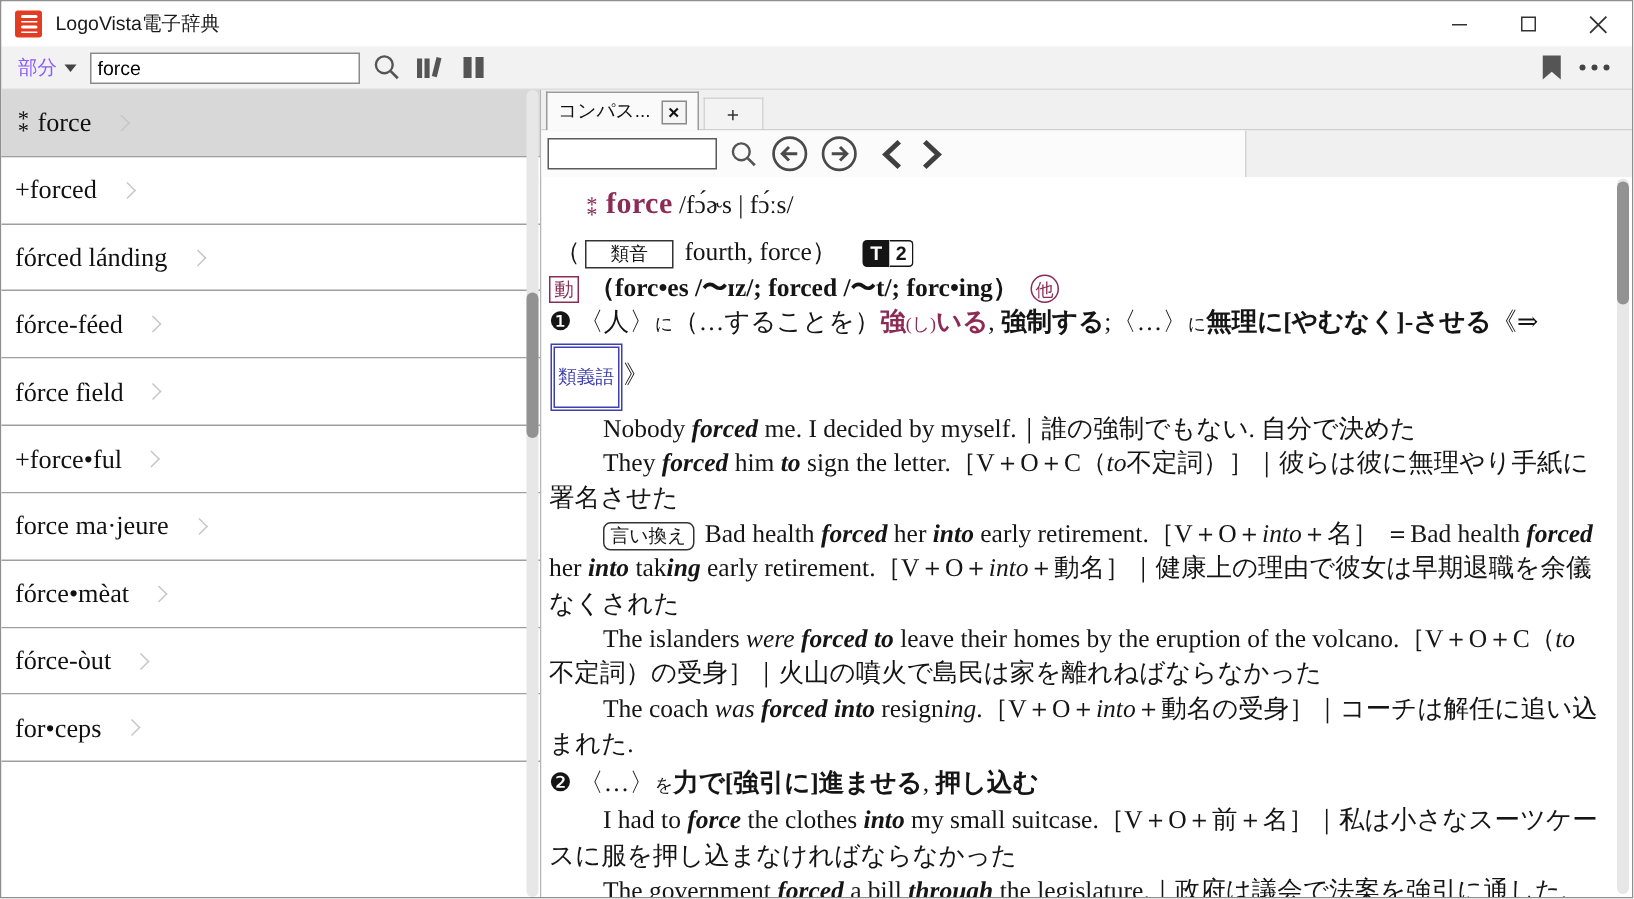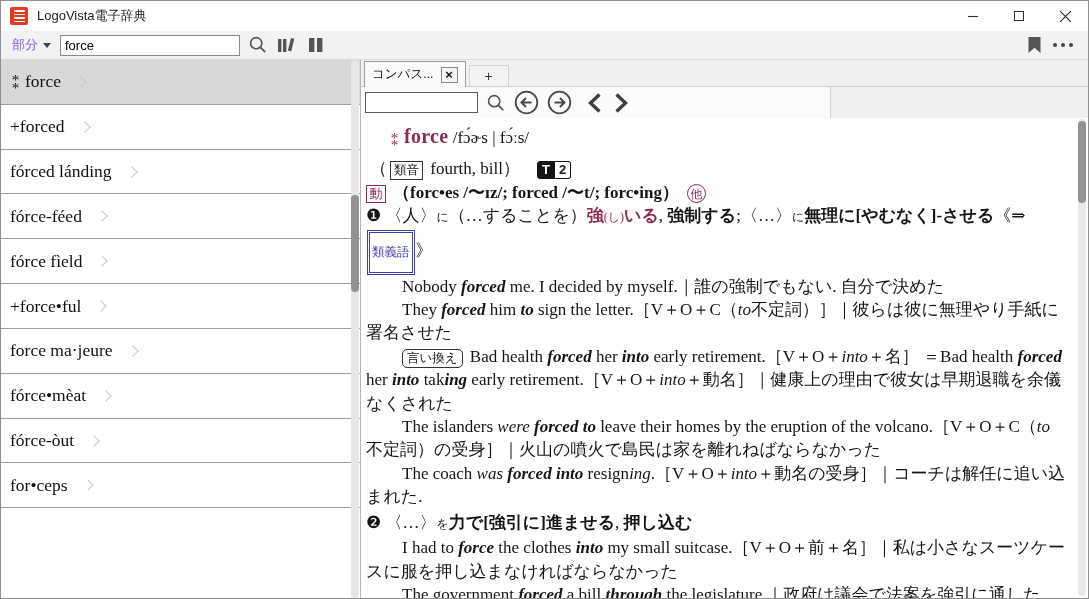--- a/index.html
+++ b/index.html
@@ -73,21 +73,21 @@
   
   .s-plain{}
   .s-bold{font-weight:700;}
   .s-i{font-style:italic;}
   .s-bi{font-weight:700;font-style:italic;}
   .s-small{font-size:12px;}
   .s-maroon{color:var(--maroon);font-weight:700;}
   .s-maroon-small{color:var(--maroon);font-size:12px;}
   .s-headword{color:var(--maroon);font-weight:700;font-size:20px;letter-spacing:.3px;}
   .s-pron{}
-  .s-box{border:1px solid #333;font-size:12.5px;padding:0 3px;margin:0 3px;text-indent:0;display:inline-block;line-height:17px;}
+  .s-box{border:1px solid #333;font-size:12.5px;padding:0 16px;margin:0 3px;text-indent:0;display:inline-block;line-height:17px;}
   .s-box-round{border:1px solid #333;border-radius:5px;font-size:12.5px;padding:0 4px;margin-right:3px;text-indent:0;display:inline-block;line-height:17px;}
   .s-box-maroon{border:1.3px solid var(--maroon);color:var(--maroon);font-size:13px;padding:0 2.5px;margin-right:7px;text-indent:0;display:inline-block;line-height:16px;}
   .s-circle-maroon{border:1.3px solid var(--maroon);color:var(--maroon);font-size:12px;width:19px;height:19px;border-radius:50%;margin-left:8px;text-indent:0;display:inline-flex;align-items:center;justify-content:center;line-height:1;}
   .s-box-link{border:3px double var(--link);color:var(--link);font-size:12.5px;padding:12px 2px;margin:0 1px;text-indent:0;display:inline-block;line-height:15px;cursor:pointer;}
   .s-t2t{background:#151515;color:#fff;font-weight:700;font-size:13px;padding:0 4px;border:1.6px solid #151515;border-radius:3px 0 0 3px;font-family:var(--ui-font);text-indent:0;display:inline-block;line-height:16px;}
   .s-t2n{border:1.6px solid #151515;border-left:none;color:#151515;font-weight:700;font-size:13px;padding:0 4px;border-radius:0 3px 3px 0;background:#fff;font-family:var(--ui-font);text-indent:0;display:inline-block;line-height:16px;}
 </style>
 </head>
 <body>
 
@@ -259,21 +259,21 @@
               </svg>
           </span>
         </div>
       </div>
 
       <div class="entry">
           <div class="para hw"><span class="ast m">
               <i>*</i>
               <i>*</i>
             </span><span class="s-headword">force</span><span class="s-pron"> /fɔ́ɚs | fɔ́ːs/</span></div>
-          <div class="para l2"><span class="s-plain">（</span><span class="s-box">類音</span><span class="s-plain"> fourth, bill）　</span><span class="s-t2t">T</span><span class="s-t2n">2</span></div>
+          <div class="para l2"><span class="s-plain">（</span><span class="s-box">類音</span><span class="s-plain"> fourth, force）　</span><span class="s-t2t">T</span><span class="s-t2n">2</span></div>
           <div class="para"><span class="s-box-maroon">動</span><span class="s-bold">（forc•es /〜ɪz/; forced /〜t/; forc•ing）</span><span class="s-circle-maroon">他</span></div>
           <div class="para"><span class="s-plain">❶ 〈人〉</span><span class="s-small">に</span><span class="s-plain">（…することを）</span><span class="s-maroon">強</span><span class="s-maroon-small">(し)</span><span class="s-maroon">いる</span><span class="s-plain">, </span><span class="s-bold">強制する</span><span class="s-plain">;〈…〉</span><span class="s-small">に</span><span class="s-bold">無理に[やむなく]-させる</span><span class="s-plain">《⇒ </span><span class="s-box-link">類義語</span><span class="s-plain">》</span></div>
           <div class="para indent"><span class="s-plain">Nobody </span><span class="s-bi">forced</span><span class="s-plain"> me. I decided by myself.｜誰の強制でもない. 自分で決めた</span></div>
           <div class="para indent"><span class="s-plain">They </span><span class="s-bi">forced</span><span class="s-plain"> him </span><span class="s-bi">to</span><span class="s-plain"> sign the letter.［V＋O＋C（</span><span class="s-i">to</span><span class="s-plain">不定詞）］｜彼らは彼に無理やり手紙に署名させた</span></div>
           <div class="para indent"><span class="s-box-round">言い換え</span><span class="s-plain"> Bad health </span><span class="s-bi">forced</span><span class="s-plain"> her </span><span class="s-bi">into</span><span class="s-plain"> early retirement.［V＋O＋</span><span class="s-i">into</span><span class="s-plain">＋名］ ＝Bad health </span><span class="s-bi">forced</span><span class="s-plain"> her </span><span class="s-bi">into</span><span class="s-plain"> tak</span><span class="s-bi">ing</span><span class="s-plain"> early retirement.［V＋O＋</span><span class="s-i">into</span><span class="s-plain">＋動名］｜健康上の理由で彼女は早期退職を余儀なくされた</span></div>
           <div class="para indent"><span class="s-plain">The islanders </span><span class="s-i">were</span><span class="s-plain"> </span><span class="s-bi">forced</span><span class="s-plain"> </span><span class="s-bi">to</span><span class="s-plain"> leave their homes by the eruption of the volcano.［V＋O＋C（</span><span class="s-i">to</span><span class="s-plain"> 不定詞）の受身］｜火山の噴火で島民は家を離れねばならなかった</span></div>
           <div class="para indent"><span class="s-plain">The coach </span><span class="s-i">was</span><span class="s-plain"> </span><span class="s-bi">forced</span><span class="s-plain"> </span><span class="s-bi">into</span><span class="s-plain"> resign</span><span class="s-i">ing</span><span class="s-plain">.［V＋O＋</span><span class="s-i">into</span><span class="s-plain">＋動名の受身］｜コーチは解任に追い込まれた.</span></div>
           <div class="para sense2"><span class="s-plain">❷ 〈…〉</span><span class="s-small">を</span><span class="s-bold">力で[強引に]進ませる</span><span class="s-plain">, </span><span class="s-bold">押し込む</span></div>
           <div class="para indent"><span class="s-plain">I had to </span><span class="s-bi">force</span><span class="s-plain"> the clothes </span><span class="s-bi">into</span><span class="s-plain"> my small suitcase.［V＋O＋前＋名］｜私は小さなスーツケースに服を押し込まなければならなかった</span></div>
           <div class="para indent"><span class="s-plain">The government </span><span class="s-bi">forced</span><span class="s-plain"> a bill </span><span class="s-bi">through</span><span class="s-plain"> the legislature.｜政府は議会で法案を強引に通した.</span></div>

